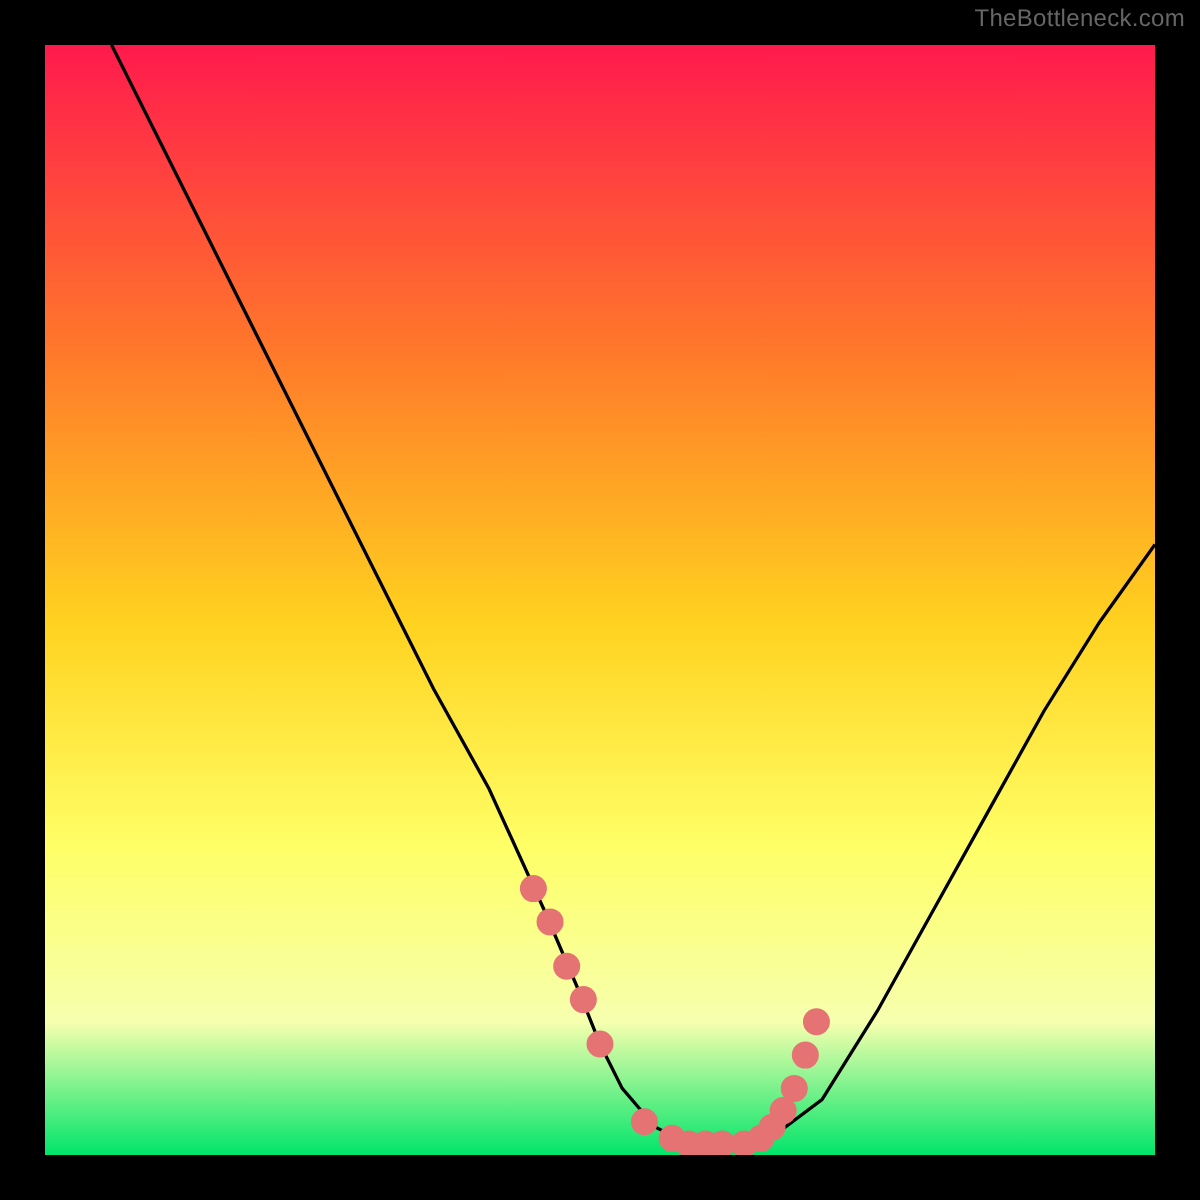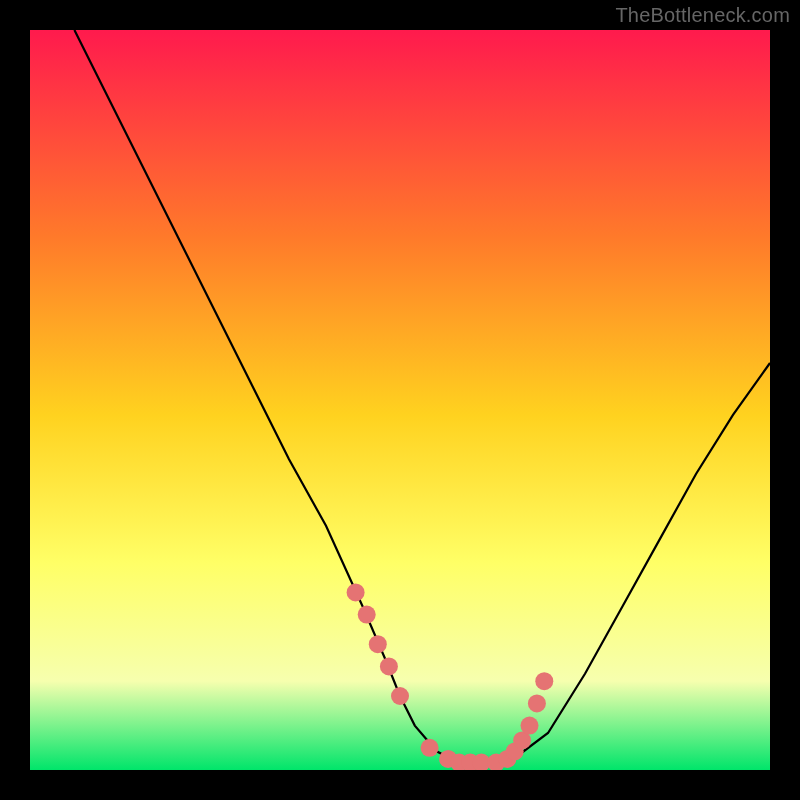--- a/index.html
+++ b/index.html
@@ -15,21 +15,21 @@
     position: relative;
     width: 800px;
     height: 800px;
     background: #000;
   }
   .watermark {
     position: absolute;
     top: 4px;
     right: 10px;
     color: #666;
-    font-size: 20px;
+    font-size: 16px;
     font-weight: 500;
     letter-spacing: 0.2px;
   }
   .plot {
     position: absolute;
     left: 30px;
     top: 30px;
     width: 740px;
     height: 740px;
   }

